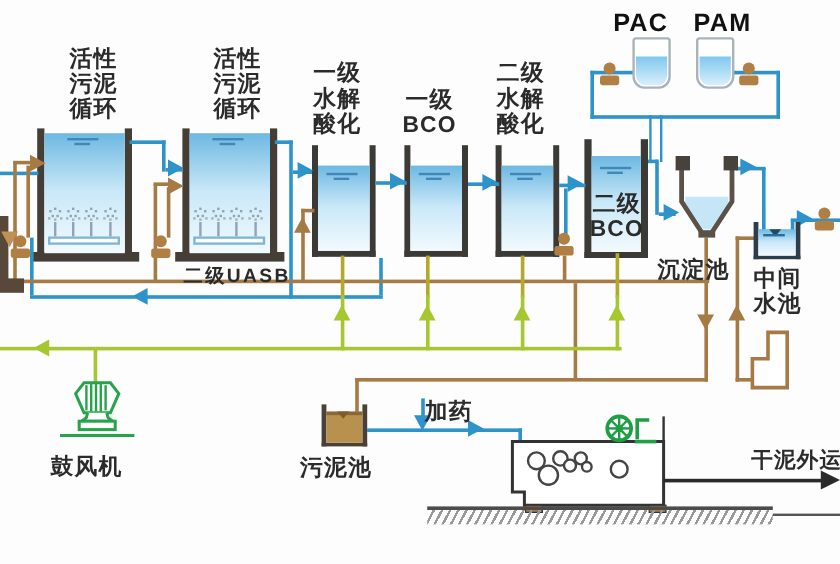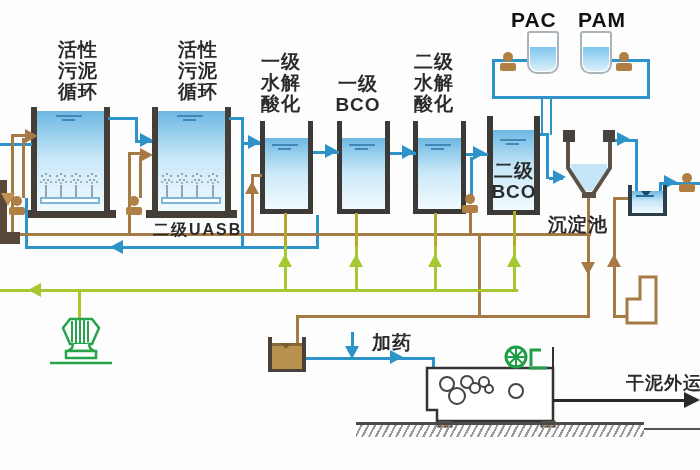--- a/index.html
+++ b/index.html
@@ -300,16 +300,22 @@
   </div>
   <div class="cap" style="left:405px;top:52px;width:58px">
     <span>二级</span>
     <span>水解</span>
     <span>酸化</span>
   </div>
   <div class="chem" style="left:511px;top:8px">PAC</div>
   <div class="chem" style="left:578px;top:8px">PAM</div>
   <div class="lbl" style="left:548px;top:212px">沉淀池</div>
   <div class="lbl lbl-sm" style="left:153px;top:220px">二级UASB</div>
-  <div class="lbl" style="left:372px;top:330px">加药</div>
+  <div class="cap" style="left:618px;top:223px;width:60px">
+    <span>中间</span>
+    <span>水池</span>
+  </div>
+  <div class="lbl" style="left:42px;top:376px">鼓风机</div>
+  <div class="lbl" style="left:250px;top:377px">污泥池</div>
+  <div class="lbl" style="left:354px;top:330px">加药</div>
   <div class="lbl" style="left:626px;top:371px;font-size:18px">干泥外运</div>
 
 </div>
 
 </body></html>

